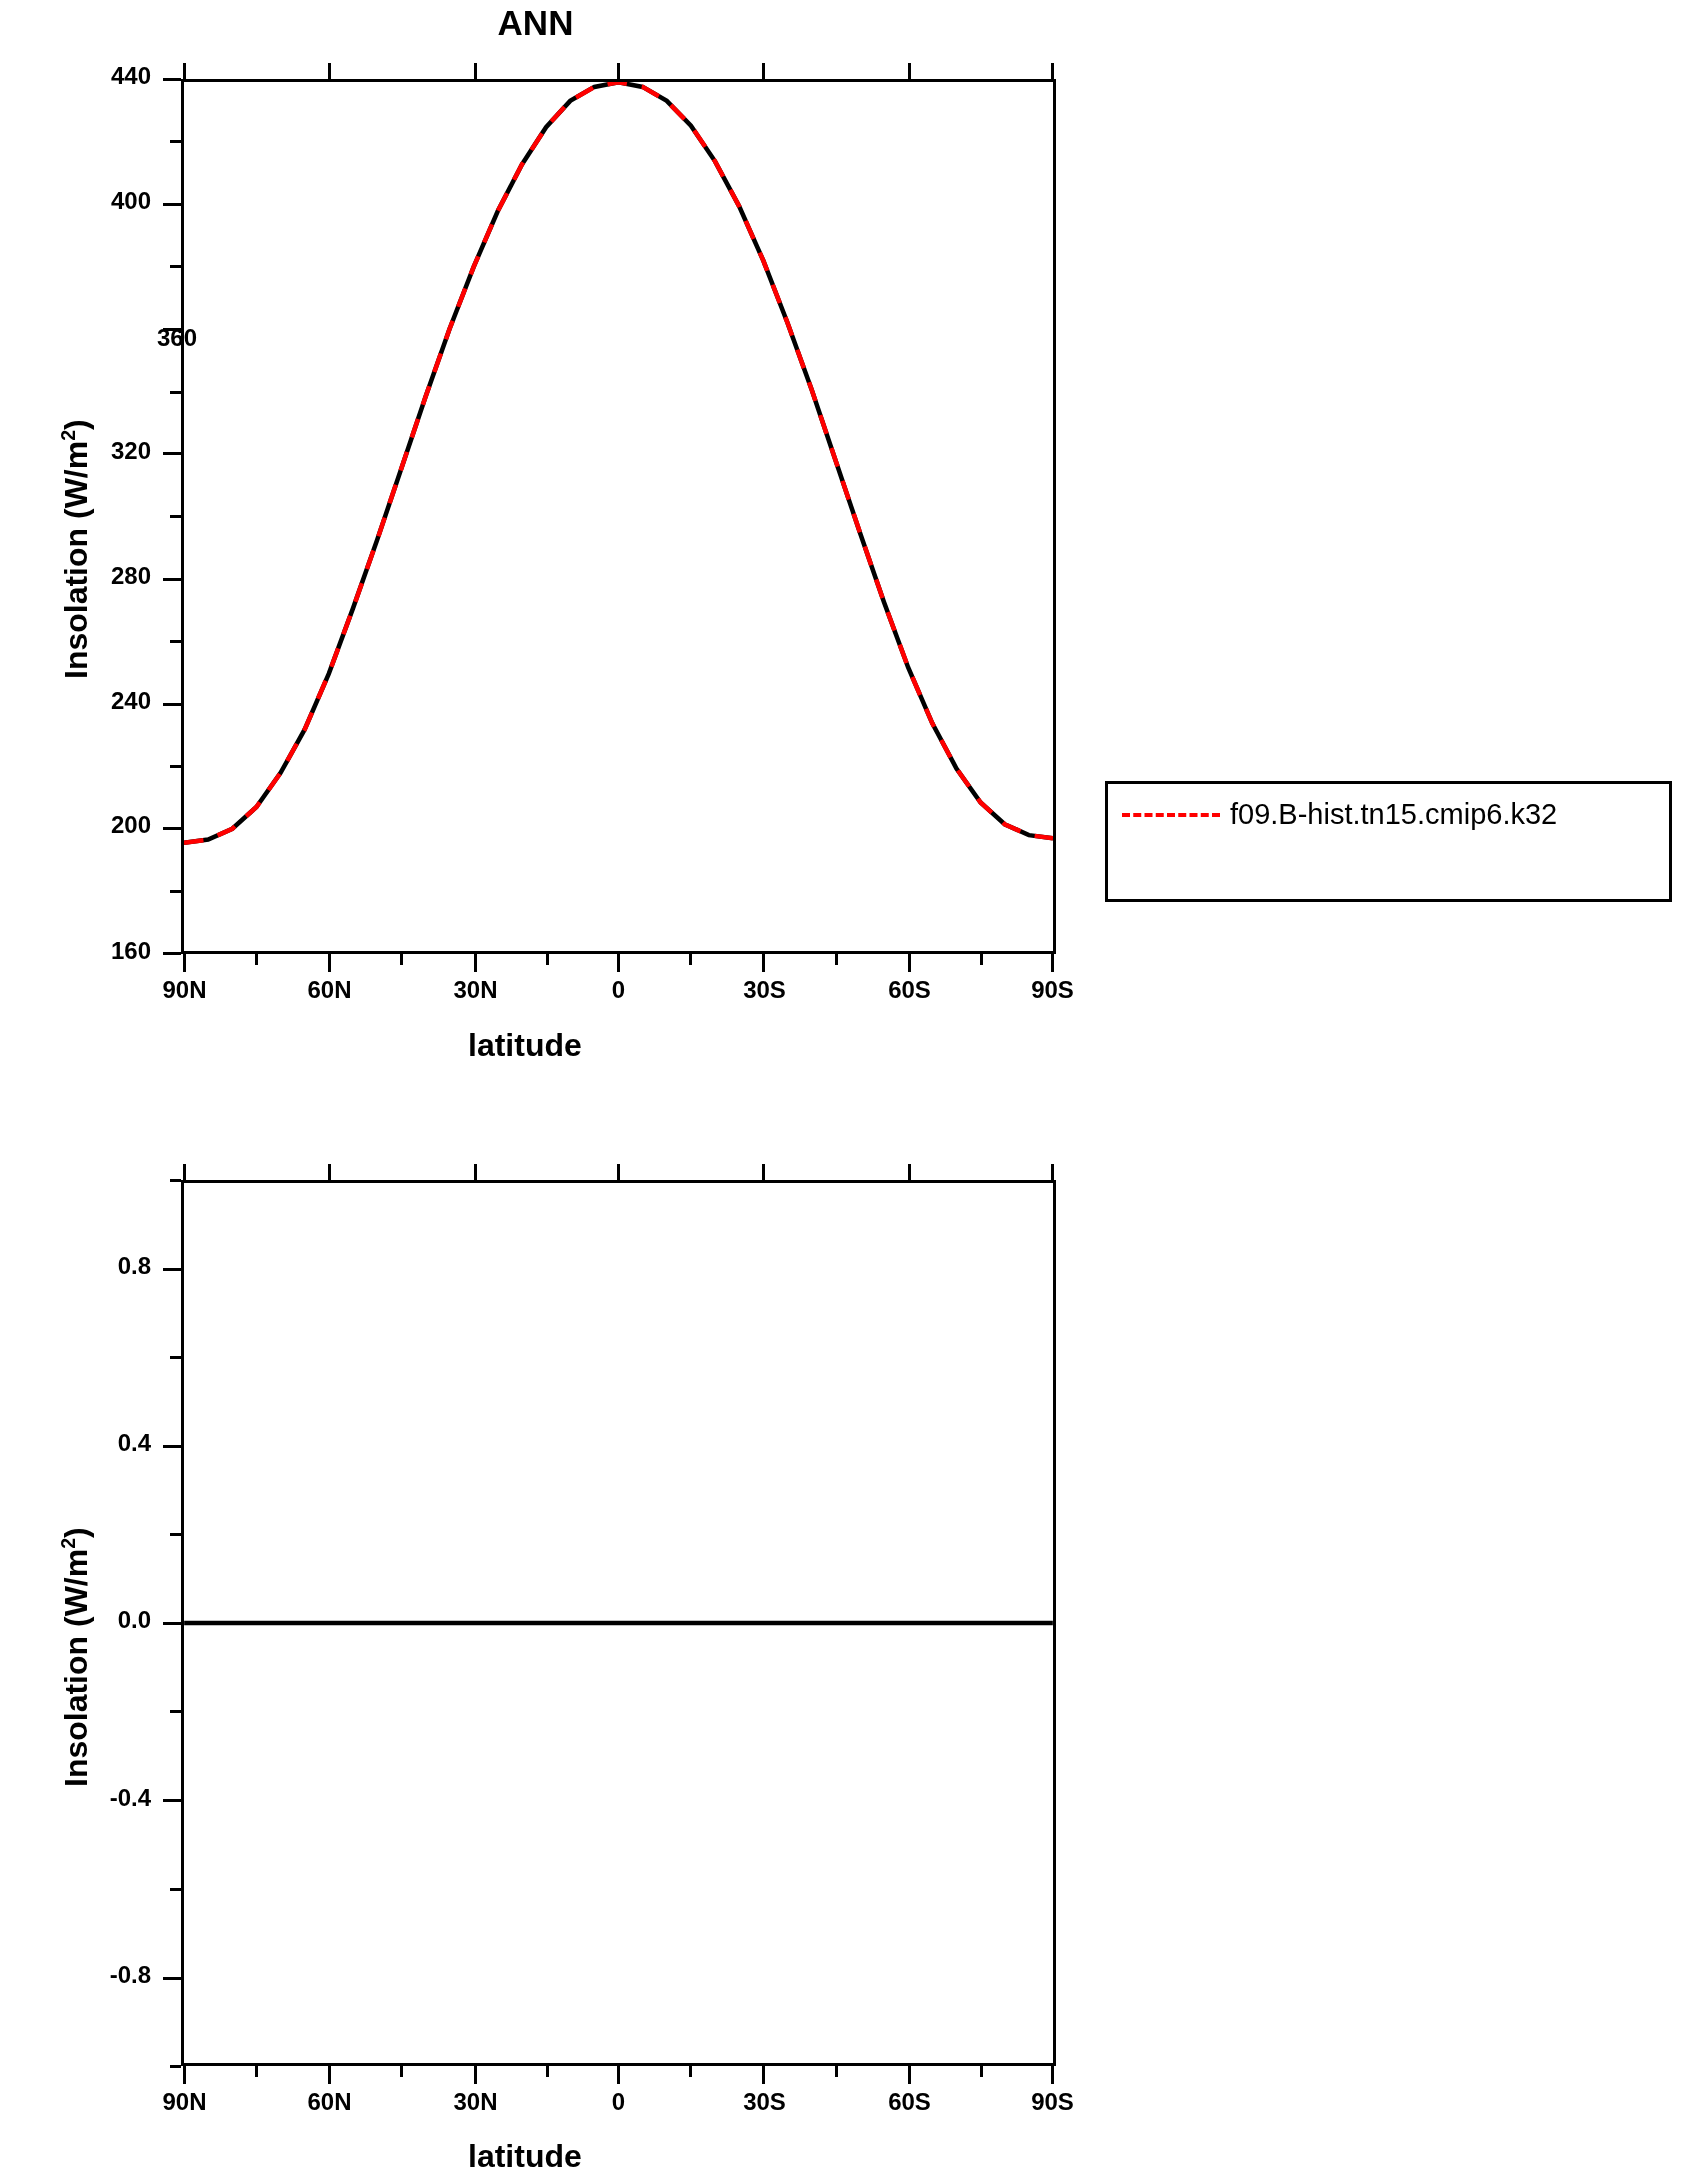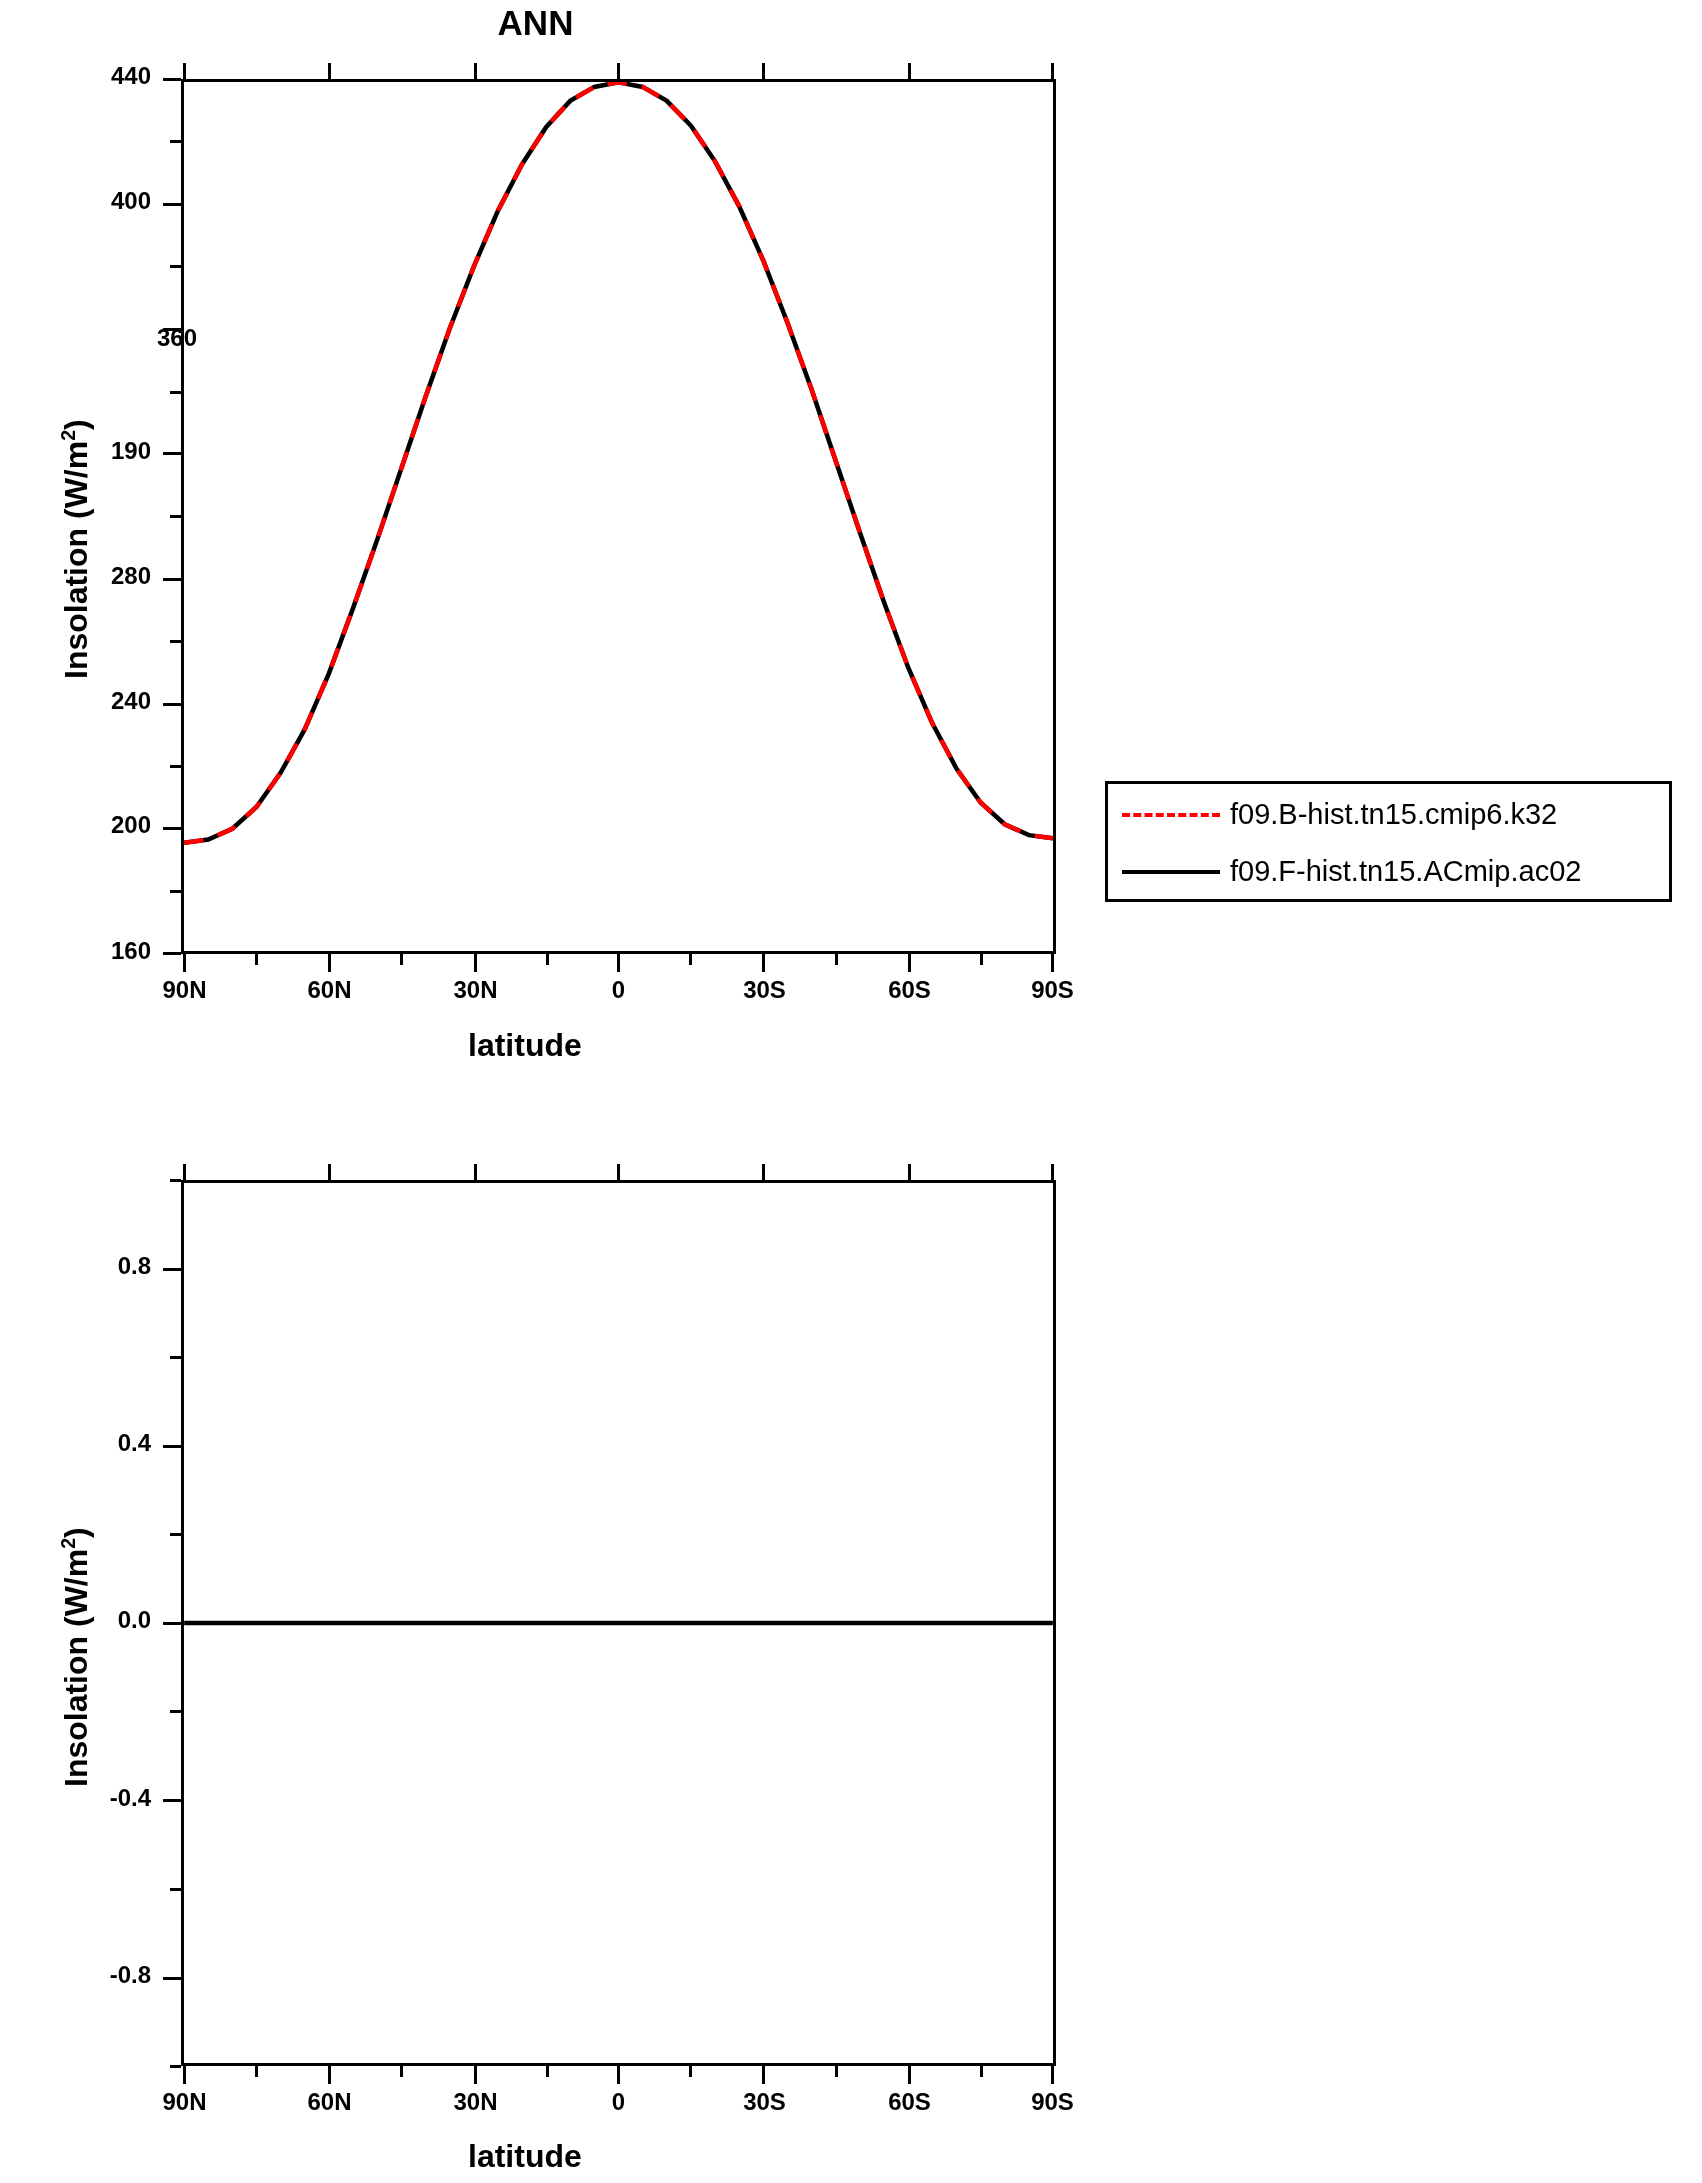--- a/index.html
+++ b/index.html
@@ -208,41 +208,37 @@
     <div class="tick tick-y-major" style="left:163px; top:328px;"></div>
     <div class="tick tick-y-minor" style="left:170px; top:265px;"></div>
     <div class="tick tick-y-major" style="left:163px; top:203px;"></div>
     <div class="tick tick-y-minor" style="left:170px; top:140px;"></div>
     <div class="tick tick-y-major" style="left:163px; top:78px;"></div>
 
     <div class="ticklabel ticklabel-y" style="left:0px; top:937px;">160</div>
     <div class="ticklabel ticklabel-y" style="left:0px; top:811px;">200</div>
     <div class="ticklabel ticklabel-y" style="left:0px; top:687px;">240</div>
     <div class="ticklabel ticklabel-y" style="left:0px; top:562px;">280</div>
-    <div class="ticklabel ticklabel-y" style="left:0px; top:437px;">190</div>
+    <div class="ticklabel ticklabel-y" style="left:0px; top:437px;">320</div>
     <div class="ticklabel ticklabel-y" style="left:0px; top:324px;margin-left:46px;">360</div>
     <div class="ticklabel ticklabel-y" style="left:0px; top:187px;">400</div>
     <div class="ticklabel ticklabel-y" style="left:0px; top:62px;">440</div>
 
     <div class="axis-label axis-label-x" style="left:468px; top:1027px;">
       <span>latitude</span>
     </div>
 
     <div class="axis-label axis-label-y" style="left:57px; top:679px;">
       <span>Insolation (W/m</span><sup>2</sup><span>)</span>
     </div>
 
     <div id="legend">
       <div class="legend-row r0">
         <div class="legend-swatch" style="border-top:4.5px dashed #ff0000;"></div>
         <div class="legend-label">f09.B-hist.tn15.cmip6.k32</div>
-      </div>
-      <div class="legend-row r1">
-        <div class="legend-swatch" style="border-top:4.5px solid #000000;"></div>
-        <div class="legend-label">f09.F-hist.tn15.ACmip.ac02</div>
       </div>
     </div>
   </div>
 
 
   <div>
 
     <div class="axes" id="axes-bottom">
       <svg width="869" height="880" viewBox="0 0 1152 1167">
         <line x1="0" y1="583.5" x2="1152" y2="583.5" stroke="#000000" stroke-width="6"></line>

